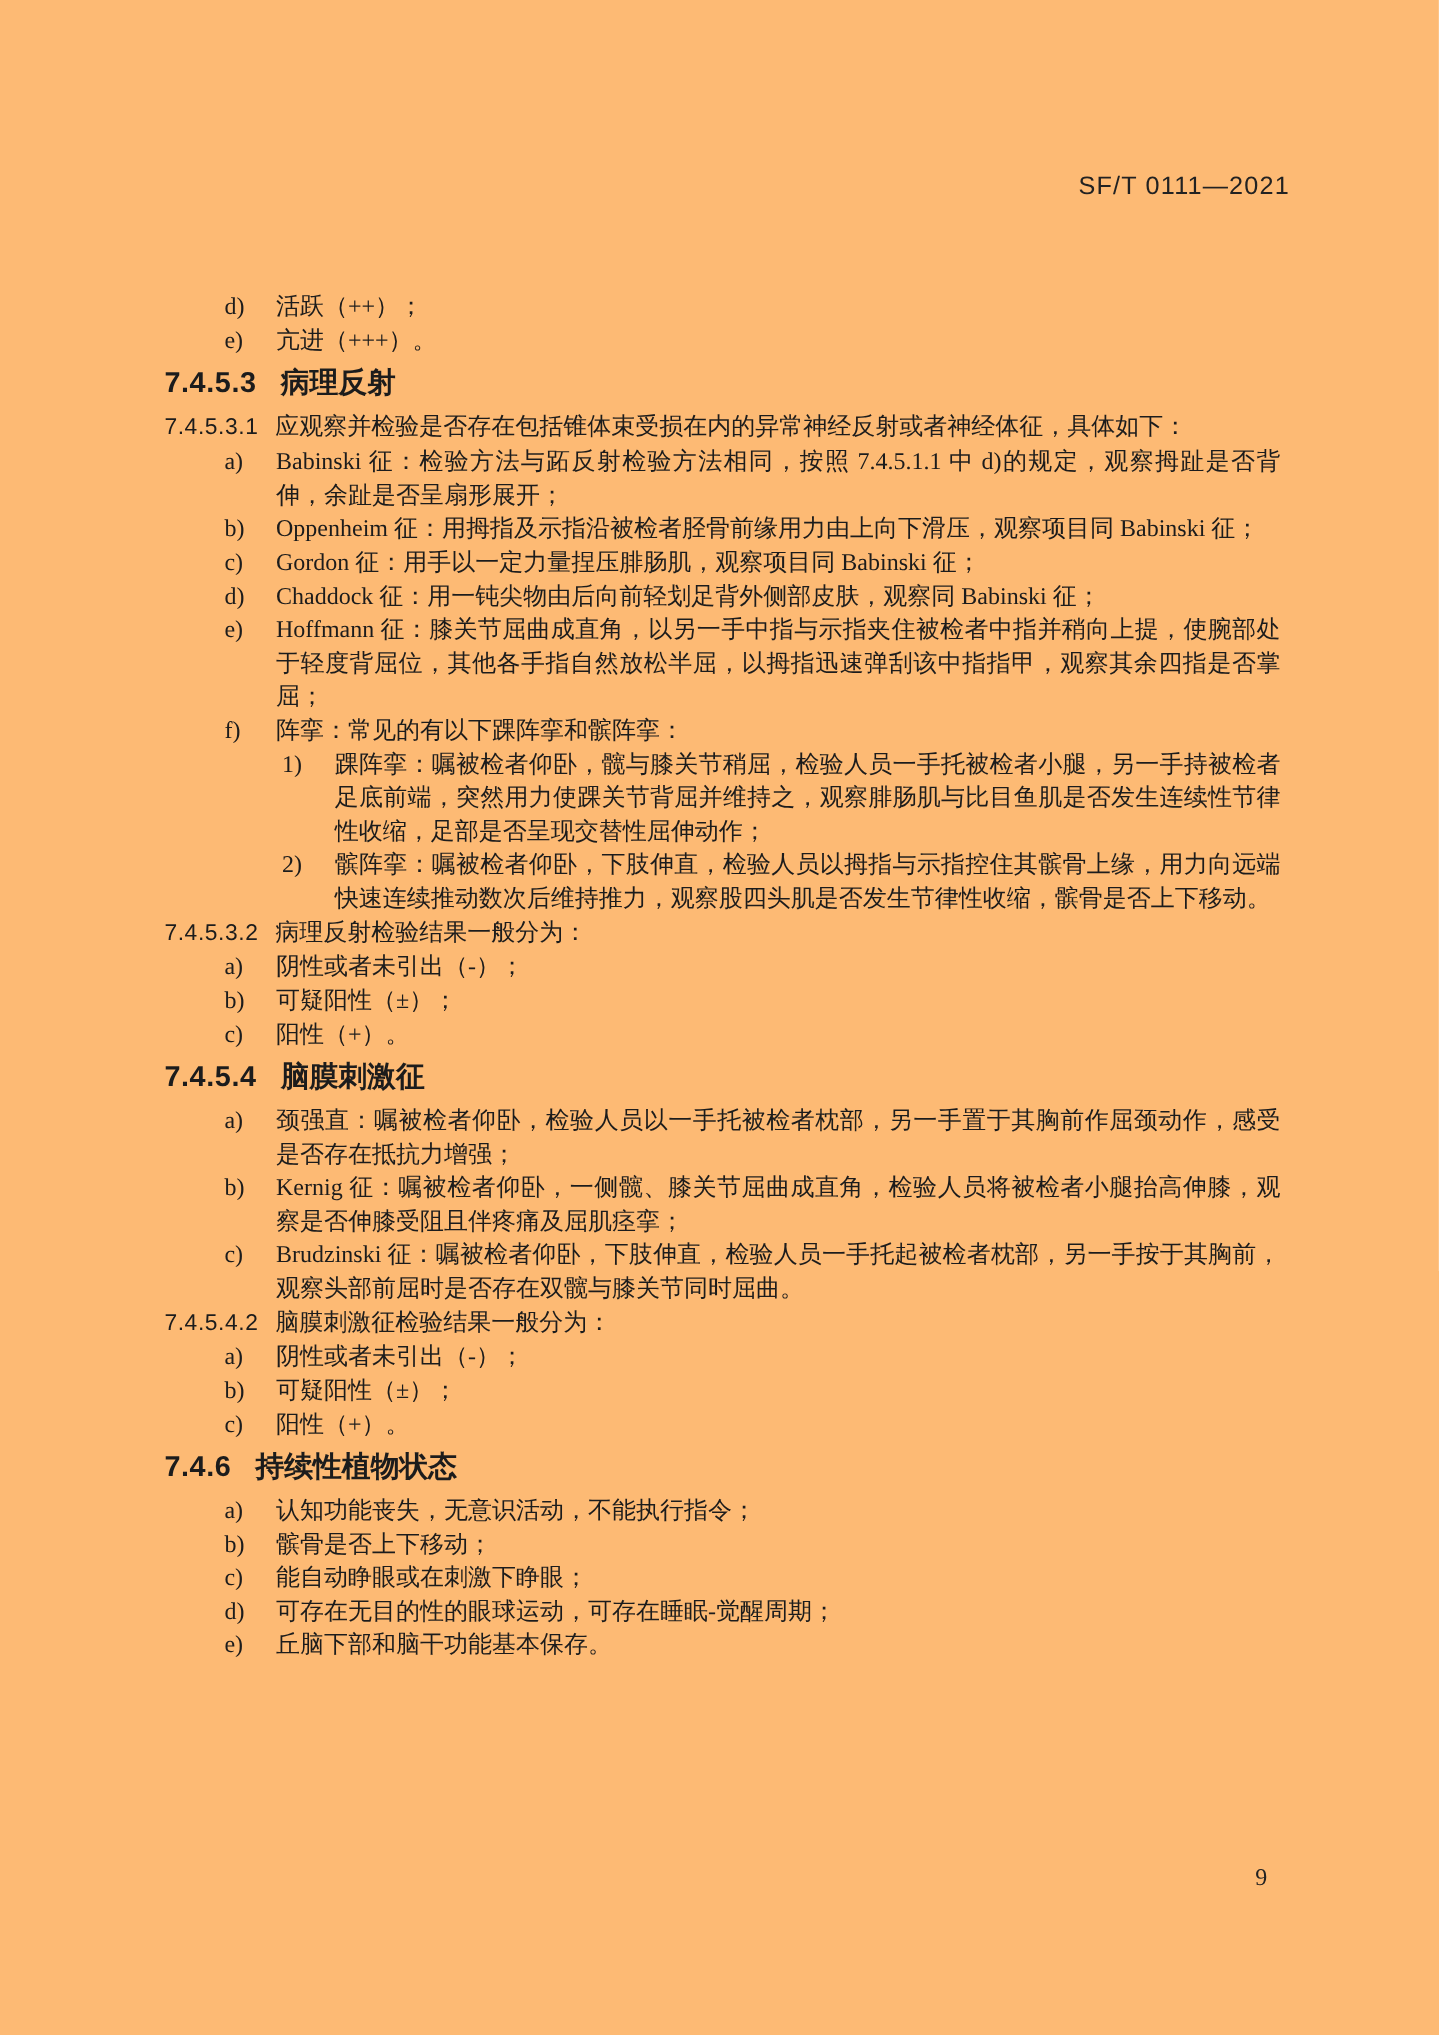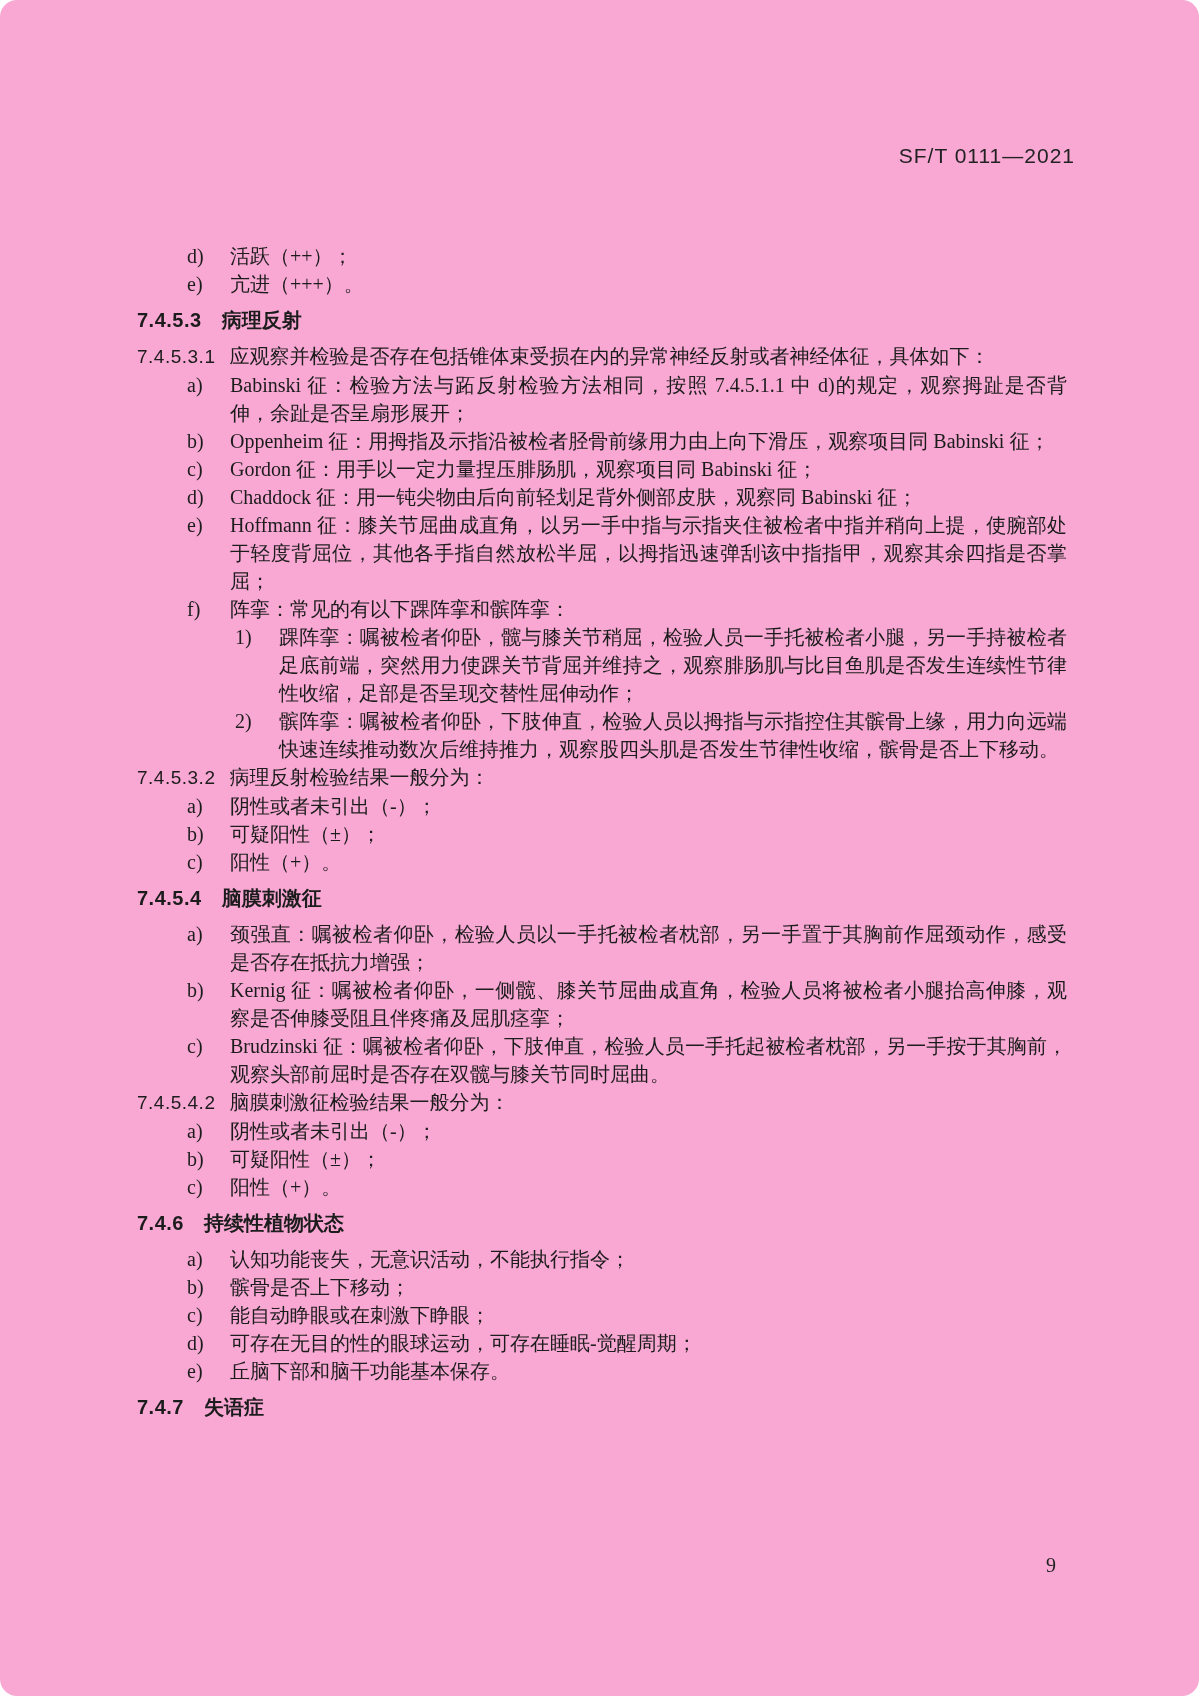--- a/index.html
+++ b/index.html
@@ -1,24 +1,23 @@
 <!DOCTYPE html>
 <html><head>
 <meta charset="utf-8">
 <style>
   html,body { margin:0; padding:0; }
   .page {
     position: relative;
     width: 1199px;
     height: 1696px;
-    background: #f9a8d4;
+    background: #fdba74;
     color: #1c1c1c;
     font-family: "Liberation Serif", serif;
     overflow: hidden;
-    border-radius: 17px;
   }
   .doc-code {
     position: absolute;
     top: 144px;
     right: 124px;
     font-family: "Liberation Sans", sans-serif;
     font-size: 21px;
     letter-spacing: 1px;
     color: #222;
   }
@@ -27,21 +26,21 @@
     left: 137px;
     top: 242px;
     width: 930px;
     font-size: 20px;
     line-height: 28px;
     text-align: justify;
   }
   .sec-heading {
     font-family: "Liberation Sans", sans-serif;
     font-weight: bold;
-    font-size: 20px;
+    font-size: 24px;
     margin: 8px 0;
     text-align: left;
   }
   .sec-heading .num { margin-right: 20px; letter-spacing: 0.5px; }
   .clause { margin: 0; }
   .clause .num {
     font-family: "Liberation Sans", sans-serif;
     font-weight: normal;
     font-size: 19px;
     letter-spacing: 0.5px;
@@ -191,21 +190,18 @@
     </div>
     <div class="li lv1">
       <span class="lbl">d)</span>
       <span class="txt">可存在无目的性的眼球运动，可存在睡眠-觉醒周期；</span>
     </div>
     <div class="li lv1">
       <span class="lbl">e)</span>
       <span class="txt">丘脑下部和脑干功能基本保存。</span>
     </div>
 
-    <div class="sec-heading">
-      <span class="num">7.4.7</span><span>失语症</span>
-    </div>
 
   </div>
 
   <div class="page-number">9</div>
 
 </div>
 
 </body></html>

